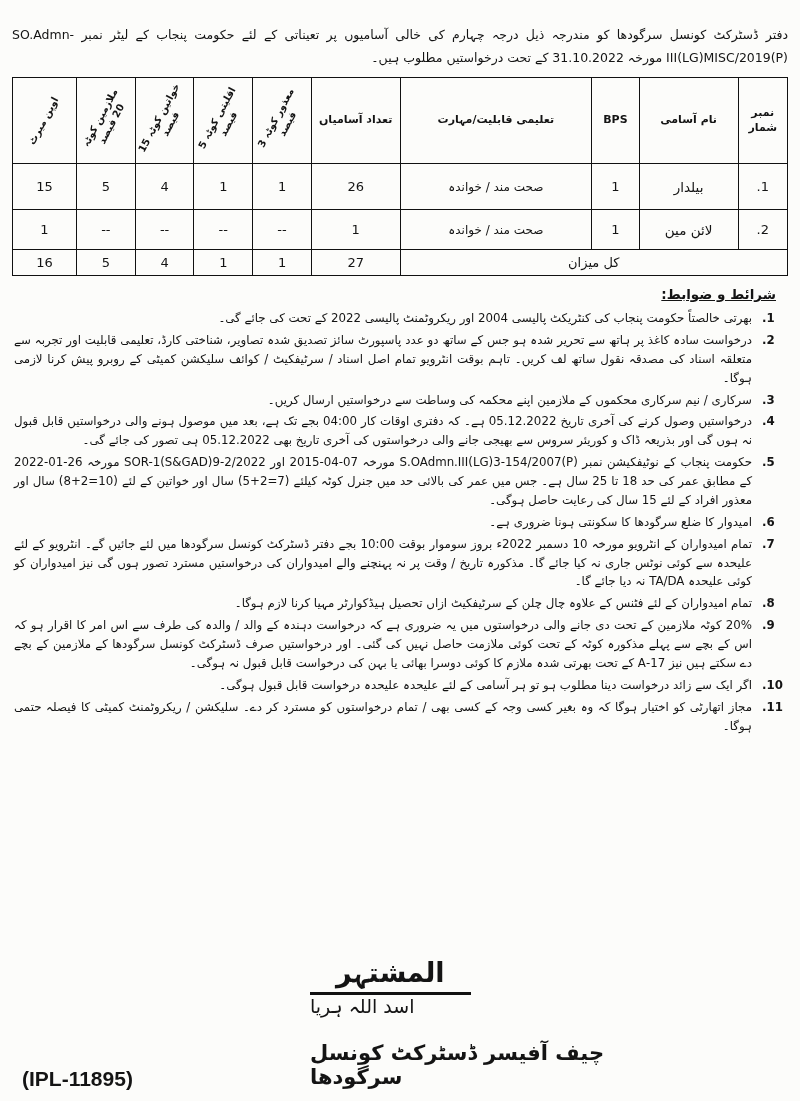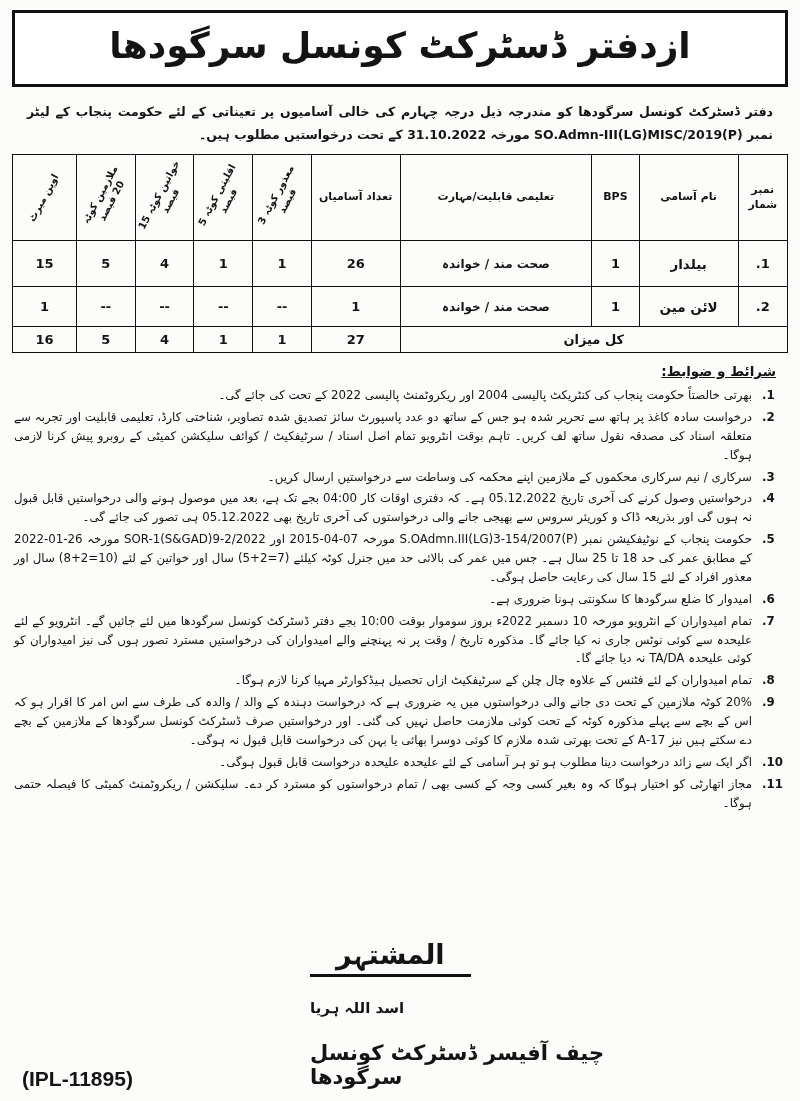--- a/index.html
+++ b/index.html
@@ -8,26 +8,26 @@
     box-sizing:border-box; padding:10px 12px 8px;
     display:flex; flex-direction:column;
     font-family:"DejaVu Sans", sans-serif; color:#141414; direction:rtl;
     position:relative; overflow:hidden;
   }
   .box { border:3px solid #111; background:#fff; }
   .title-box { padding:12px 8px 18px; text-align:center; }
   .title { font-size:36px; font-weight:bold; letter-spacing:1px; }
   .subtitle-box { margin-top:12px; border-width:2.5px; padding:8px 8px 12px; text-align:center; }
   .subtitle { font-size:24px; font-weight:bold; }
-  .intro { margin:14px 15px 8px; font-size:12.5px; line-height:1.8; text-align:justify; font-weight:700; }
+  .intro { margin:14px 0 8px; font-size:12.5px; line-height:1.8; text-align:justify; font-weight:400; }
 
   table { width:100%; border-collapse:collapse; table-layout:fixed; }
   th, td { border:1.6px solid #111; text-align:center; vertical-align:middle; padding:2px 3px; box-sizing:border-box; }
   thead th { font-weight:bold; font-size:11px; height:86px; line-height:1.3; }
-  td { font-size:13px; font-weight:bold; }
+  td { font-size:13px; font-weight:normal; }
   .qcol { position:relative; }
   .qcol .rot {
     position:absolute; left:50%; top:50%; width:78px;
     transform:translate(-50%,-50%) rotate(-62deg);
     font-size:10px; font-weight:bold; line-height:1.25; text-align:center; direction:rtl;
   }
   .row-tall td { height:46px; }
   .row-mid td { height:40px; }
   .row-total td { height:26px; font-size:13px; }
   .ltr-num { direction:ltr; unicode-bidi:isolate; display:inline-block; }
@@ -36,33 +36,30 @@
 
   .terms-heading { margin:10px 12px 4px; font-size:13.5px; font-weight:bold; text-decoration:underline; }
   .terms { margin:0 2px; }
   .term { display:flex; gap:10px; margin:3px 0; font-size:11.8px; line-height:1.6; text-align:justify; }
   .term-num { flex:0 0 24px; direction:ltr; unicode-bidi:isolate; font-weight:bold; text-align:left; }
   .term-text { flex:1; }
 
   .bottom-area { margin-top:auto; position:relative; min-height:150px; }
   .signature { position:absolute; right:168px; bottom:4px; width:310px; text-align:left; }
   .sig-label { font-size:27px; font-weight:bold; border-bottom:3px solid #111; display:inline-block; padding:0 26px 4px; }
-  .sig-name { font-size:15px; font-weight:700; margin-top:22px; }
+  .sig-name { font-size:19px; font-weight:400; margin-top:0; }
   .sig-role { font-size:21px; font-weight:bold; margin-top:24px; }
   .ipl { position:absolute; left:10px; bottom:2px; direction:ltr; unicode-bidi:isolate;
          font-family:"Liberation Sans", sans-serif; font-size:21px; font-weight:bold; }
 </style>
 </head>
 <body>
 
 <div class="page">
 
-  <div class="box title-box">
-    <div class="title">ازدفتر ڈسٹرکٹ کونسل سرگودھا</div>
-  </div>
 
 
   <p class="intro">دفتر ڈسٹرکٹ کونسل سرگودھا کو مندرجہ ذیل درجہ چہارم کی خالی آسامیوں پر تعیناتی کے لئے حکومت پنجاب کے لیٹر نمبر SO.Admn-III(LG)MISC/2019(P) مورخہ 31.10.2022 کے تحت درخواستیں مطلوب ہیں۔</p>
 
   <table>
     <colgroup>
       <col style="width:48px">
         <col style="width:96px">
         <col style="width:46px">
         <col style="width:186px">

